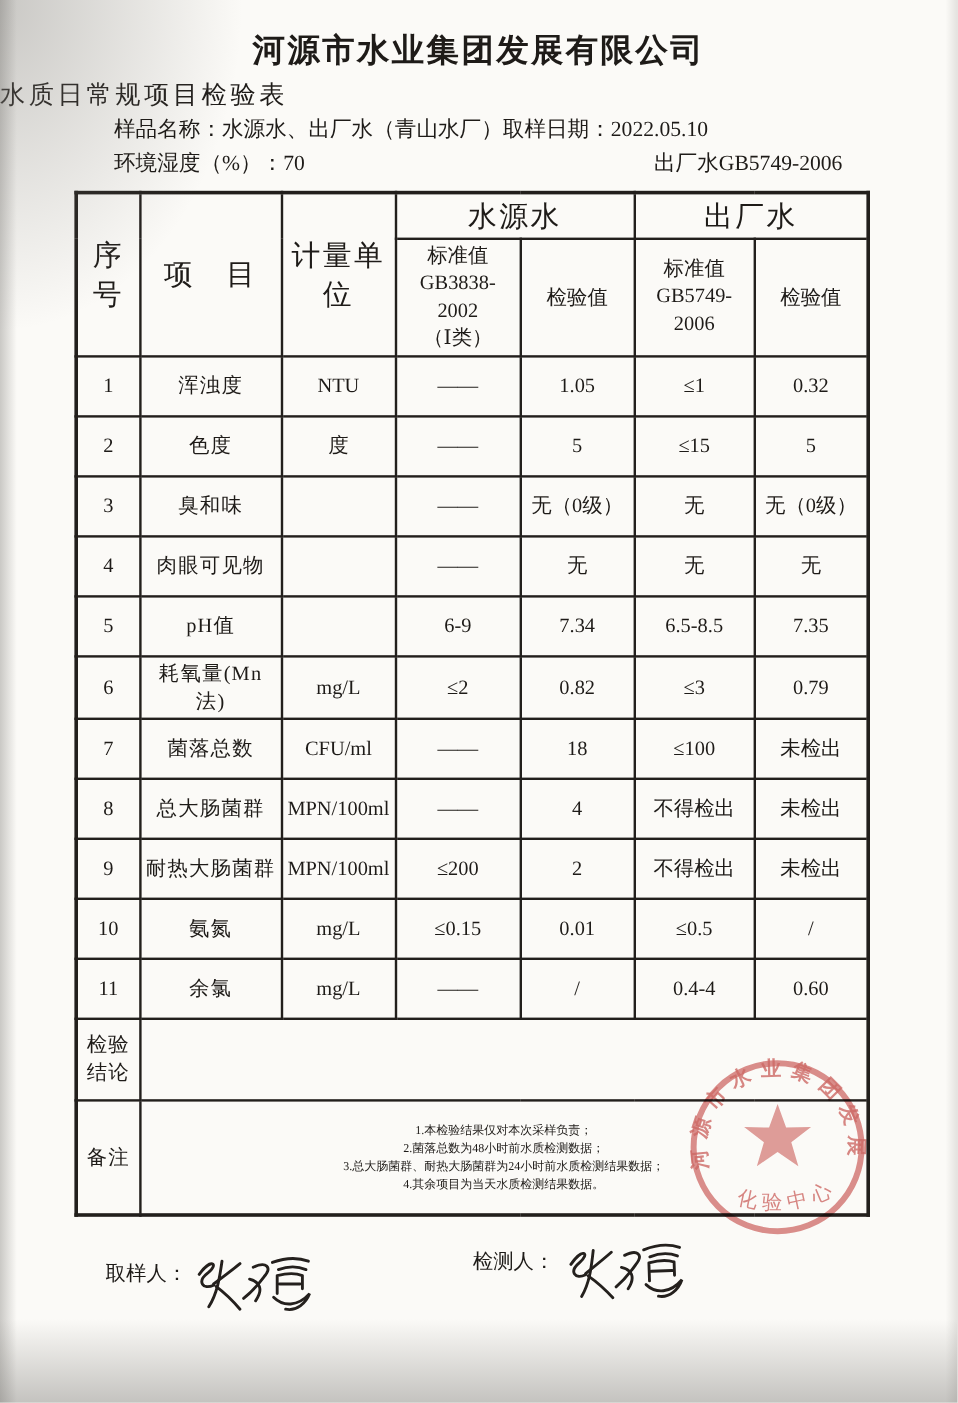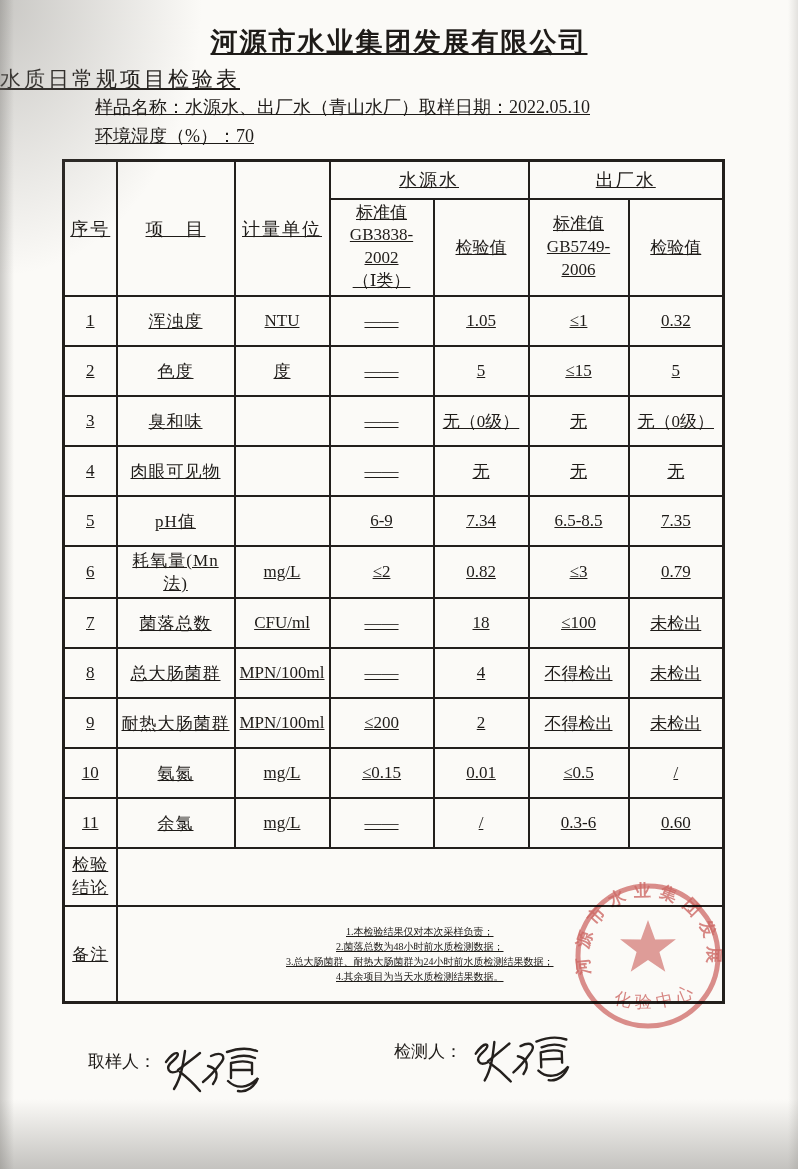--- a/index.html
+++ b/index.html
@@ -1,21 +1,20 @@
 <!DOCTYPE html>
 <html><head>
 <meta charset="utf-8">
 <style>
   html,body { margin:0; padding:0; background:#d9d7d3; }
   .page {
     position:relative; width:798px; height:1169px; margin:0 auto;
     background:#fbfaf7; overflow:hidden;
     font-family:"Liberation Serif","DejaVu Serif",serif;
     color:#1e1b18;
-    text-decoration:underline;
   }
   
   .shade { position:absolute; pointer-events:none; }
   .shade.tl { left:0; top:0; width:220px; height:300px;
     background:radial-gradient(ellipse at 0% 0%, rgba(120,118,114,.38), rgba(120,118,114,0) 65%); }
   .shade.left { left:0; top:0; width:14px; height:100%;
     background:linear-gradient(to right, rgba(110,108,104,.35), rgba(110,108,104,0)); }
   .shade.bottom { left:0; bottom:0; width:100%; height:70px;
     background:linear-gradient(to bottom, rgba(120,118,114,0), rgba(120,118,114,.42)); }
   .shade.right { right:0; top:0; width:10px; height:100%;
@@ -30,28 +29,28 @@
   .info-line .right-abs2 { position:absolute; left:450px; }
 
   table.report { border-collapse:collapse; table-layout:fixed; width:660px; margin:8px 0 0 62px; }
   table.report col.c1{width:53px} table.report col.c2{width:118px} table.report col.c3{width:95px}
   table.report col.c4{width:104px} table.report col.c5{width:95px} table.report col.c6{width:100px} table.report col.c7{width:95px}
   table.report th, table.report td {
     border:2px solid #221f1c; font-weight:normal; font-size:17px;
     text-align:center; vertical-align:middle; padding:2px 3px; overflow:hidden;
   }
   table.report { border:3px solid #221f1c; }
-  tr.hdr-a { height:38px; } tr.hdr-a th { font-size:18px; letter-spacing:2px;text-align:center; }
+  tr.hdr-a { height:38px; } tr.hdr-a th { font-size:24px; letter-spacing:2px;text-align:center; }
   tr.hdr-b { height:72px; }
   .pre { white-space:pre-line; line-height:1.35; }
   .gb { font-size:15.5px; }
   tr.data-row { height:50px; }
   td.c-item { text-align:left; padding-left:8px; letter-spacing:1px; }
   td.c-factory_val { font-weight:bold;border-radius:19px; }
-  tr.concl-row { height:58px; }
+  tr.concl-row { height:68px; }
   tr.remark-row { height:96px; }
   td.label-cell { font-size:17px; letter-spacing:1px; }
   td.remarks-cell { text-align:left; padding:4px 6px 4px 8px; }
   .remark-line { font-size:10px; line-height:1.5; white-space:nowrap; }
   td.concl-cell { }
 
   .sign-row { position:absolute; left:16px; top:1038px; width:100%; height:70px; font-size:17px;text-align:center; }
   .sign-label { position:absolute; white-space:nowrap; }
   .sign-label.sampler { left:72px; top:12px; }
   .sign-label.tester { left:378px; top:2px; }
@@ -72,20 +71,21 @@
 
   <div class="company-title">河源市水业集团发展有限公司</div>
   <div class="form-title">水质日常规项目检验表</div>
 
   <div class="info-block">
     <div class="info-line">
       <span>样品名称：</span><span>水源水、出厂水（青山水厂）</span><span>取样日期：</span><span>2022.05.10</span>
     </div>
     <div class="info-line">
       <span>环境湿度（%）：</span><span>70</span>
+      <span class="right-abs2">出厂水GB5749-2006</span>
     </div>
   </div>
 
   <table class="report">
     <colgroup>
         <col class="c1">
         <col class="c2">
         <col class="c3">
         <col class="c4">
         <col class="c5">
@@ -199,21 +199,21 @@
           <td class="c-source_val">0.01</td>
           <td class="c-factory_std">≤0.5</td>
           <td class="c-factory_val">/</td>
         </tr>
         <tr class="data-row">
           <td class="c-seq">11</td>
           <td class="c-item">余氯</td>
           <td class="c-unit">mg/L</td>
           <td class="c-source_std">——</td>
           <td class="c-source_val">/</td>
-          <td class="c-factory_std">0.3-6</td>
+          <td class="c-factory_std">0.4-4</td>
           <td class="c-factory_val">0.60</td>
         </tr>
         <tr class="concl-row">
         <td class="label-cell pre">检验
 结论</td>
         <td class="concl-cell" colspan="6"></td>
       </tr>
       <tr class="remark-row">
         <td class="label-cell">备注</td>
         <td class="remarks-cell" colspan="6">

